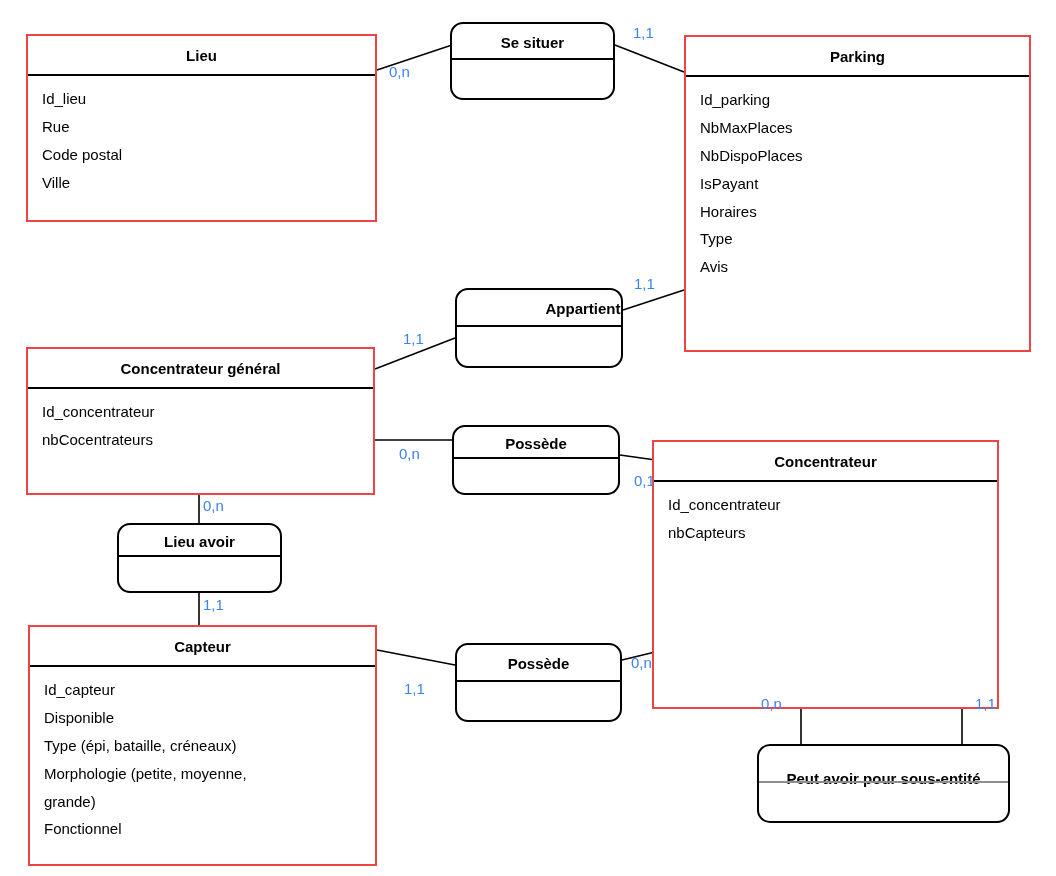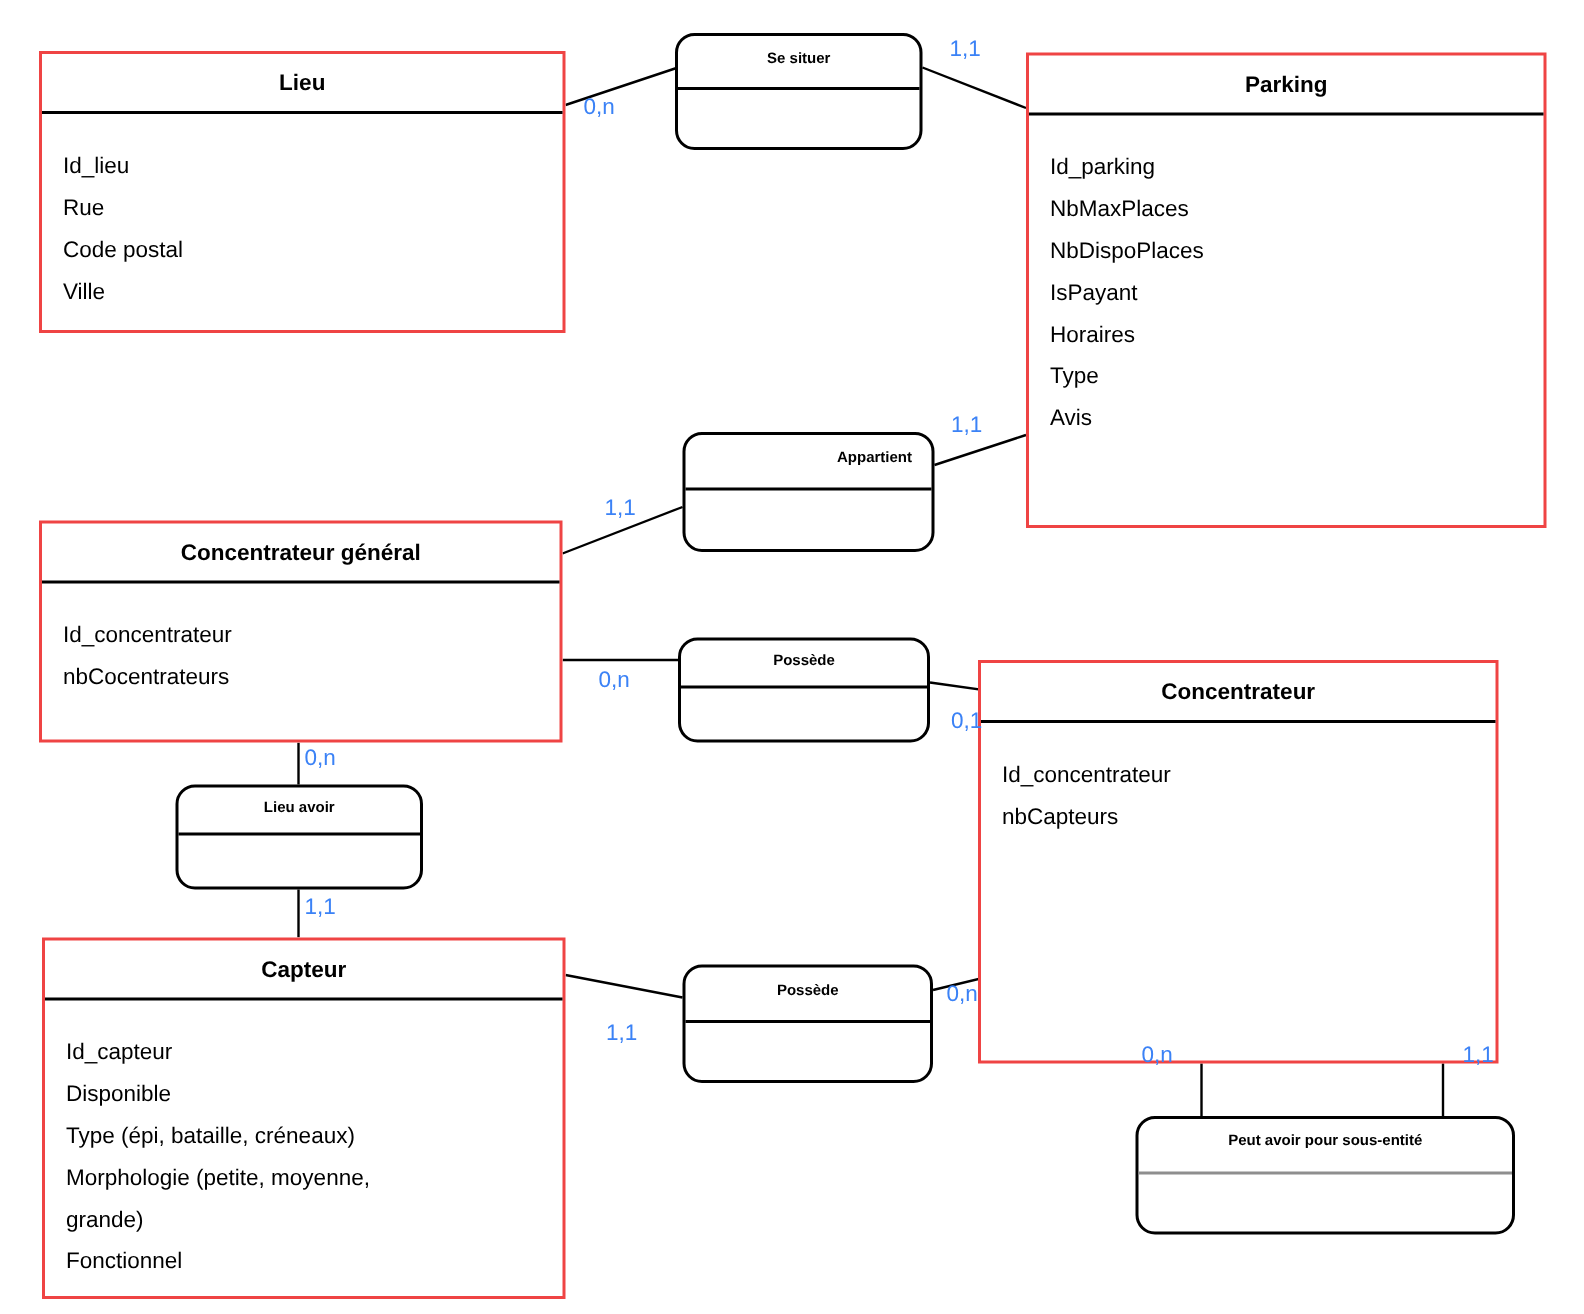--- a/index.html
+++ b/index.html
@@ -31,42 +31,41 @@
     font-weight: bold;
     font-size: 15px;
     line-height: 1;
     border-bottom: 2px solid #000000;
     padding: 12px 4px 11px 4px;
     white-space: nowrap;
   }
   .entity-attrs {
     box-sizing: border-box;
     padding: 9px 0 0 14px;
-    margin-top: 12px;
   }
   .entity-attrs .attr {
     font-size: 15px;
     line-height: 1.86;
     white-space: nowrap;
   }
   
   .relation {
     position: absolute;
     box-sizing: border-box;
     border: 2.4px solid #000000;
     border-radius: 13px;
     background: #ffffff;
     z-index: 3;
   }
   .relation-title {
     box-sizing: border-box;
     width: 100%;
     text-align: center;
     font-weight: bold;
-    font-size: 10px;
+    font-size: 15px;
     line-height: 1;
     white-space: nowrap;
   }
   .relation-sep {
     position: absolute;
     left: 0;
     right: 0;
     height: 0;
     border-top: 2px solid #000000;
   }
@@ -196,21 +195,21 @@
     <div class="relation-title" style="padding-top:9px;">Lieu avoir</div>
     <div class="relation-sep" style="top:30px;"></div>
   </div>
 
   <div class="relation" style="left:455px; top:643px; width:167px; height:79px;">
     <div class="relation-title" style="padding-top:11px;">Possède</div>
     <div class="relation-sep" style="top:35px;"></div>
   </div>
 
   <div class="relation" style="left:757px; top:744px; width:253px; height:79px;">
-    <div class="relation-title" style="padding-top:10px;">Peut avoir pour sous-entité</div>
+    <div class="relation-title" style="padding-top:25px;">Peut avoir pour sous-entité</div>
     <div class="relation-sep faded" style="top:35px;"></div>
   </div>
 
   <div class="card" style="left:389px; top:64px;">0,n</div>
 
   <div class="card" style="left:633px; top:25px;">1,1</div>
 
   <div class="card" style="left:634px; top:276px;">1,1</div>
 
   <div class="card" style="left:403px; top:331px;">1,1</div>

